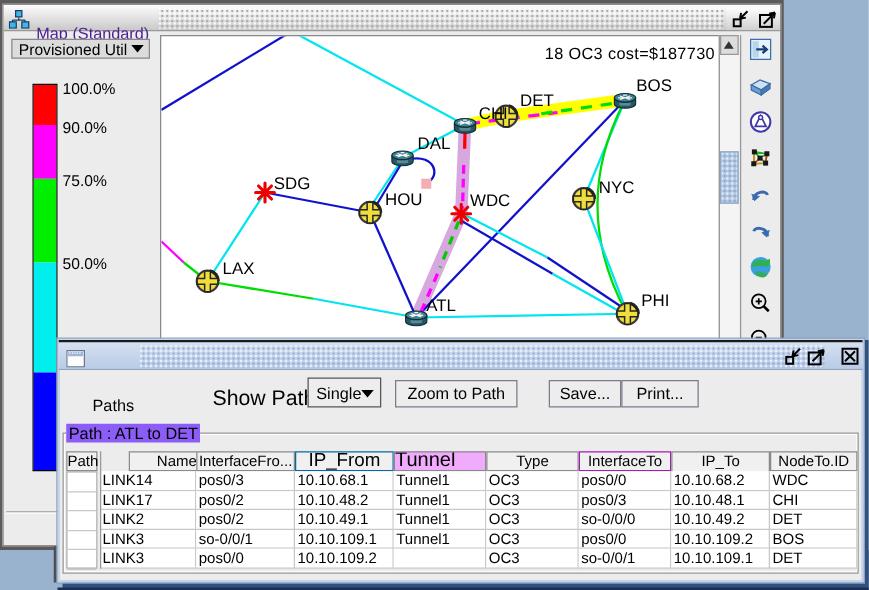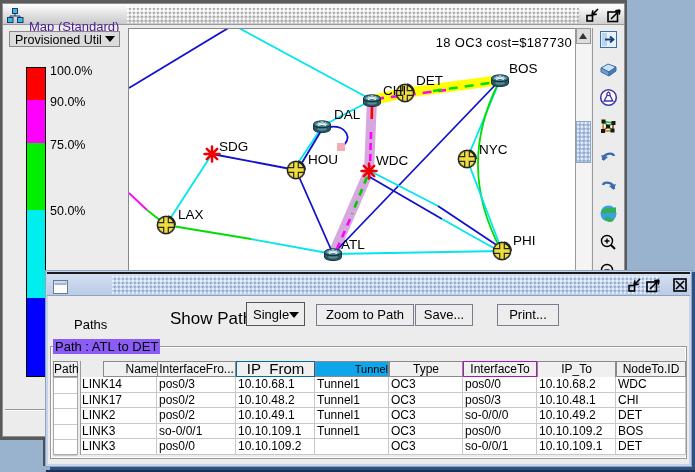--- a/index.html
+++ b/index.html
@@ -299,38 +299,38 @@
       <path d="M50 4 L58 12 M58 4 L50 12"></path>
     </g>
   </svg>
 
   <div class="abs" style="left:122px;top:36px;font-size:17px;">Show Path:</div>
   <div class="abs" style="left:268px;top:31px;width:98px;height:22px;background:#EDEDED;border:1px solid #7b7b8b;text-align:center;font-size:13px;line-height:20px;">Zoom to Path</div>
   <div class="abs" style="left:198px;top:29px;width:59px;height:24px;background:#EDEDED;border:1px solid #555;">
     <div style="position:absolute;left:6px;top:4px;font-size:13px;">Single</div>
     <div style="position:absolute;right:5px;top:9px;width:0;height:0;border-left:5px solid transparent;border-right:5px solid transparent;border-top:6px solid #000;"></div>
   </div>
-  <div class="abs" style="left:367px;top:31px;width:58px;height:22px;background:#EDEDED;border:1px solid #7b7b8b;text-align:center;font-size:13px;line-height:20px;">Save...</div>
+  <div class="abs" style="left:391px;top:31px;width:58px;height:22px;background:#EDEDED;border:1px solid #7b7b8b;text-align:center;font-size:13px;line-height:20px;">Save...</div>
   <div class="abs" style="left:449px;top:31px;width:62px;height:22px;background:#EDEDED;border:1px solid #7b7b8b;text-align:center;font-size:13px;line-height:20px;">Print...</div>
 
   <div class="abs" style="left:2px;top:73px;width:637px;height:113px;border:1px solid #999;box-shadow:inset 0 0 0 1px #fff;"></div>
   <div class="abs" style="left:5px;top:66px;background:#8b5cf6;font-size:13px;padding:0 2px;">Path : ATL to DET</div>
 
   <div class="abs" id="table" style="left:5px;top:88px;width:626px;height:94px;">
 <div style="position:absolute;left:0px;top:0px;width:25px;height:16px;background:#F0F0F0;border:1px solid #8a8a8a;font-size:12px;text-align:center;line-height:14px;">Path</div>
 <div style="position:absolute;left:0px;top:16px;width:25px;height:78px;background:#fff;border:1px solid #aaa;"></div>
 <div style="position:absolute;left:1px;top:31.5px;width:23px;height:1px;background:#c8c8c8;"></div>
 <div style="position:absolute;left:1px;top:47.0px;width:23px;height:1px;background:#c8c8c8;"></div>
 <div style="position:absolute;left:1px;top:62.5px;width:23px;height:1px;background:#c8c8c8;"></div>
 <div style="position:absolute;left:1px;top:78.0px;width:23px;height:1px;background:#c8c8c8;"></div>
 <div style="position:absolute;left:1px;top:93.5px;width:23px;height:1px;background:#c8c8c8;"></div>
 <div style="position:absolute;left:27px;top:0px;width:77px;height:16px;background:#F0F0F0;border:1px solid #8a8a8a;font-size:12px;text-align:center;line-height:14px;overflow:hidden;white-space:nowrap;margin-left:23px;">Name</div>
 <div style="position:absolute;left:104px;top:0px;width:79px;height:16px;background:#F0F0F0;border:1px solid #8a8a8a;font-size:12px;text-align:center;line-height:14px;overflow:hidden;white-space:nowrap;">InterfaceFro...</div>
 <div style="position:absolute;left:183px;top:0px;width:79px;height:16px;background:#F0F0F0;border:1px solid #0369a1;font-size:15px;text-align:center;line-height:14px;overflow:hidden;white-space:nowrap;">IP_From</div>
-<div style="position:absolute;left:262px;top:0px;width:74px;height:16px;background:#0ea5e9;border:1px solid #8a8a8a;font-size:11px;text-align:right;line-height:14px;overflow:hidden;white-space:nowrap;">Tunnel</div>
+<div style="position:absolute;left:262px;top:0px;width:74px;height:16px;background:#f0abfc;border:1px solid #8a8a8a;font-size:16px;text-align:left;line-height:14px;overflow:hidden;white-space:nowrap;">Tunnel</div>
 <div style="position:absolute;left:336px;top:0px;width:74px;height:16px;background:#F0F0F0;border:1px solid #8a8a8a;font-size:12px;text-align:center;line-height:14px;overflow:hidden;white-space:nowrap;">Type</div>
 <div style="position:absolute;left:410px;top:0px;width:74px;height:16px;background:#F0F0F0;border:1px solid #a21caf;font-size:12px;text-align:center;line-height:14px;overflow:hidden;white-space:nowrap;">InterfaceTo</div>
 <div style="position:absolute;left:484px;top:0px;width:79px;height:32px;background:#F0F0F0;border:1px solid #8a8a8a;font-size:12px;text-align:center;line-height:14px;overflow:hidden;white-space:nowrap;">IP_To</div>
 <div style="position:absolute;left:563px;top:0px;width:70px;height:16px;background:#F0F0F0;border:1px solid #8a8a8a;font-size:12px;text-align:center;line-height:14px;overflow:hidden;white-space:nowrap;">NodeTo.ID</div>
 <div style="position:absolute;left:27px;top:16.0px;width:77px;height:15.5px;background:#fff;border-right:1px solid #c8c8c8;border-bottom:1px solid #c8c8c8;font-size:12px;line-height:15.5px;padding-left:2px;overflow:hidden;white-space:nowrap;">LINK14</div>
 <div style="position:absolute;left:104px;top:16.0px;width:79px;height:15.5px;background:#fff;border-right:1px solid #c8c8c8;border-bottom:1px solid #c8c8c8;font-size:12px;line-height:15.5px;padding-left:2px;overflow:hidden;white-space:nowrap;">pos0/3</div>
 <div style="position:absolute;left:183px;top:16.0px;width:79px;height:15.5px;background:#fff;border-right:1px solid #c8c8c8;border-bottom:1px solid #c8c8c8;font-size:12px;line-height:15.5px;padding-left:2px;overflow:hidden;white-space:nowrap;">10.10.68.1</div>
 <div style="position:absolute;left:262px;top:16.0px;width:74px;height:15.5px;background:#fff;border-right:1px solid #c8c8c8;border-bottom:1px solid #c8c8c8;font-size:12px;line-height:15.5px;padding-left:2px;overflow:hidden;white-space:nowrap;">Tunnel1</div>
 <div style="position:absolute;left:336px;top:16.0px;width:74px;height:15.5px;background:#fff;border-right:1px solid #c8c8c8;border-bottom:1px solid #c8c8c8;font-size:12px;line-height:15.5px;padding-left:2px;overflow:hidden;white-space:nowrap;">OC3</div>
 <div style="position:absolute;left:410px;top:16.0px;width:74px;height:15.5px;background:#fff;border-right:1px solid #c8c8c8;border-bottom:1px solid #c8c8c8;font-size:12px;line-height:15.5px;padding-left:2px;overflow:hidden;white-space:nowrap;">pos0/0</div>

